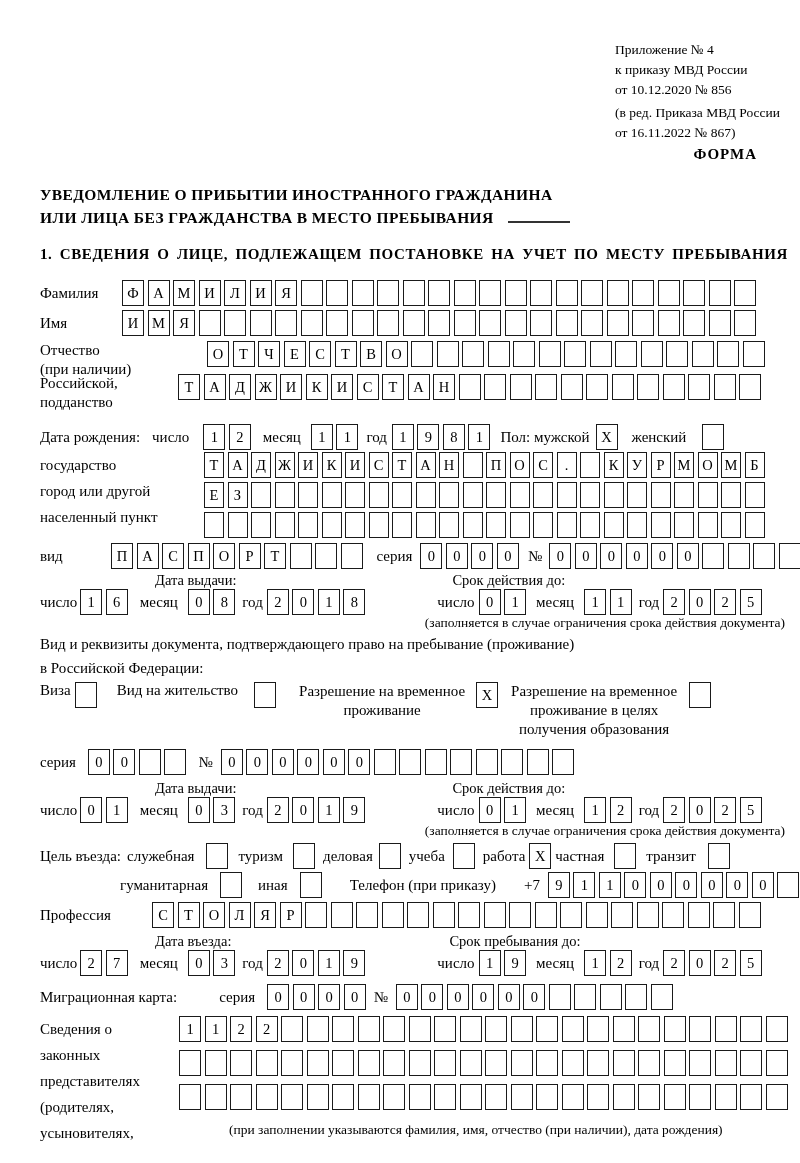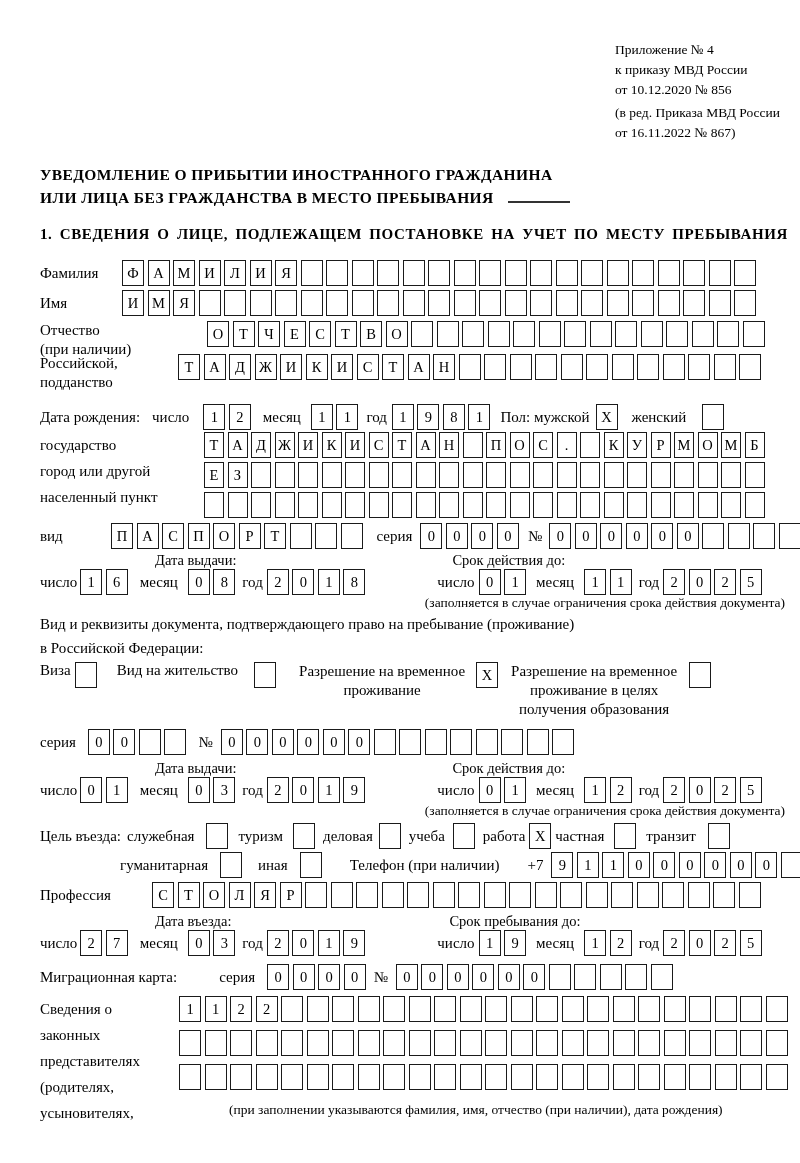--- a/index.html
+++ b/index.html
@@ -39,20 +39,21 @@
 <div class="page">
 
   <div class="annex">
     <div>Приложение № 4</div>
     <div>к приказу МВД России</div>
     <div>от 10.12.2020 № 856</div>
     <div class="gap">(в ред. Приказа МВД России</div>
     <div>от 16.11.2022 № 867)</div>
   </div>
 
+  <div class="forma">ФОРМА</div>
 
   <div class="title">
     <div>УВЕДОМЛЕНИЕ О ПРИБЫТИИ ИНОСТРАННОГО ГРАЖДАНИНА</div>
     <div>
       <span>ИЛИ ЛИЦА БЕЗ ГРАЖДАНСТВА В МЕСТО ПРЕБЫВАНИЯ</span><span class="uline"></span>
     </div>
   </div>
 
   <div class="sec1">1. СВЕДЕНИЯ О ЛИЦЕ, ПОДЛЕЖАЩЕМ ПОСТАНОВКЕ НА УЧЕТ ПО МЕСТУ ПРЕБЫВАНИЯ</div>
 
@@ -506,21 +507,21 @@
 
   <div class="row" style="margin-top:3px">
     <span class="lbl" style="margin-left:80px">гуманитарная</span>
     <span class="cells" style="margin-left:12px">
         <span class="cell"></span>
       </span>
     <span class="lbl" style="margin-left:16px">иная</span>
     <span class="cells" style="margin-left:12px">
         <span class="cell"></span>
       </span>
-    <span class="lbl" style="margin-left:28px">Телефон (при наличии)</span>
+    <span class="lbl" style="margin-left:28px">Телефон (при приказу)</span>
     <span class="lbl" style="margin-left:28px">+7</span>
     <span class="cells" style="margin-left:8px">
         <span class="cell">9</span>
         <span class="cell">1</span>
         <span class="cell">1</span>
         <span class="cell">0</span>
         <span class="cell">0</span>
         <span class="cell">0</span>
         <span class="cell">0</span>
         <span class="cell">0</span>

